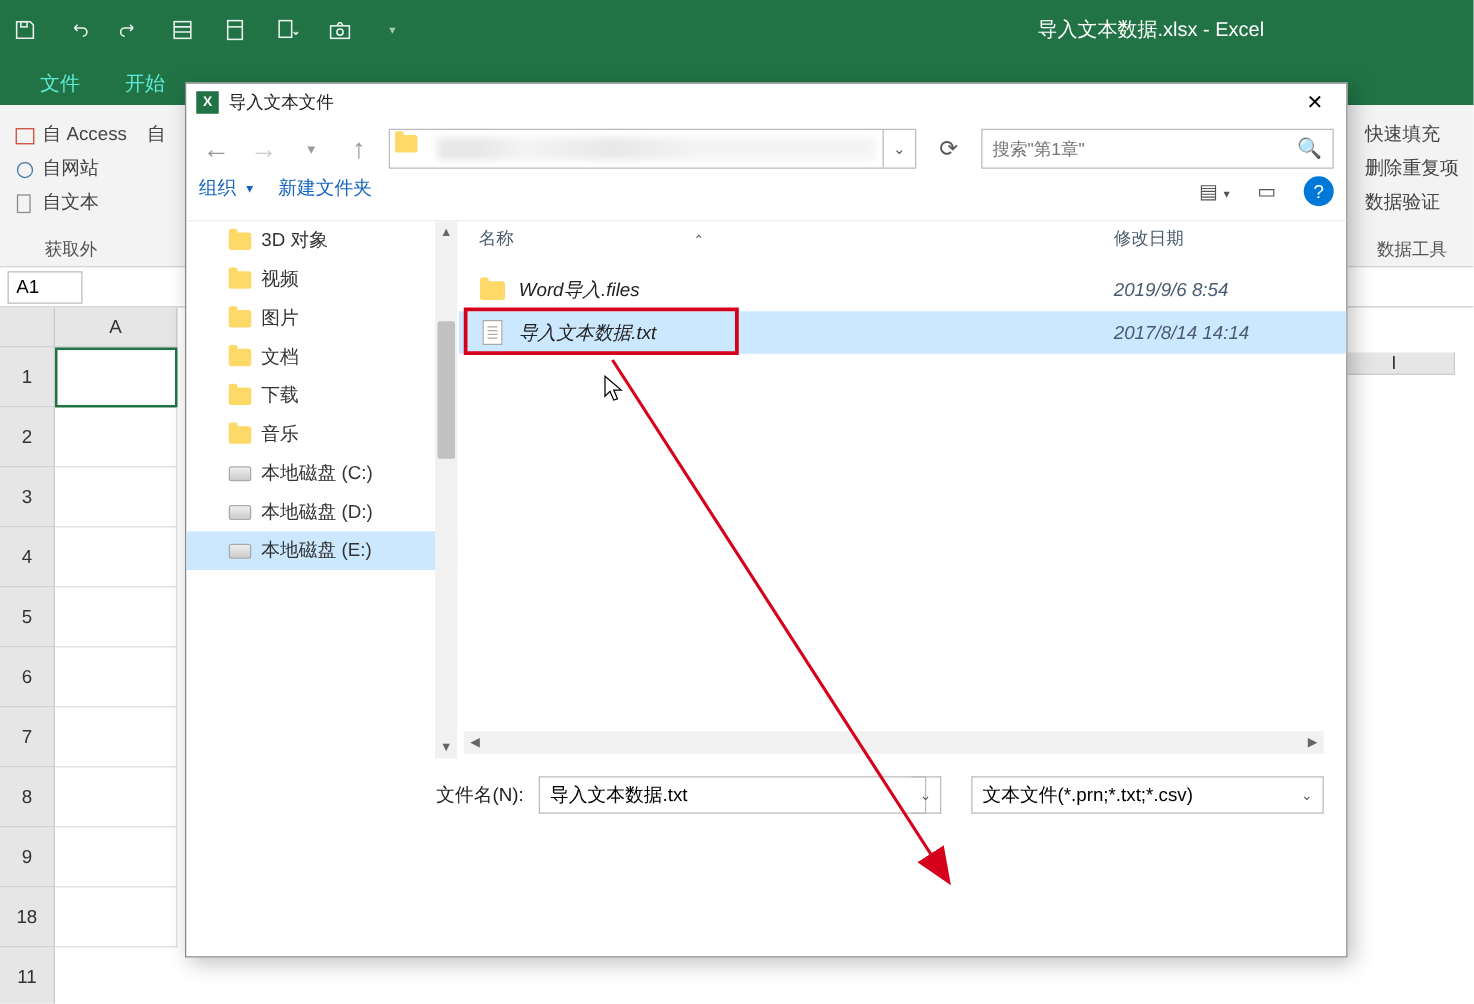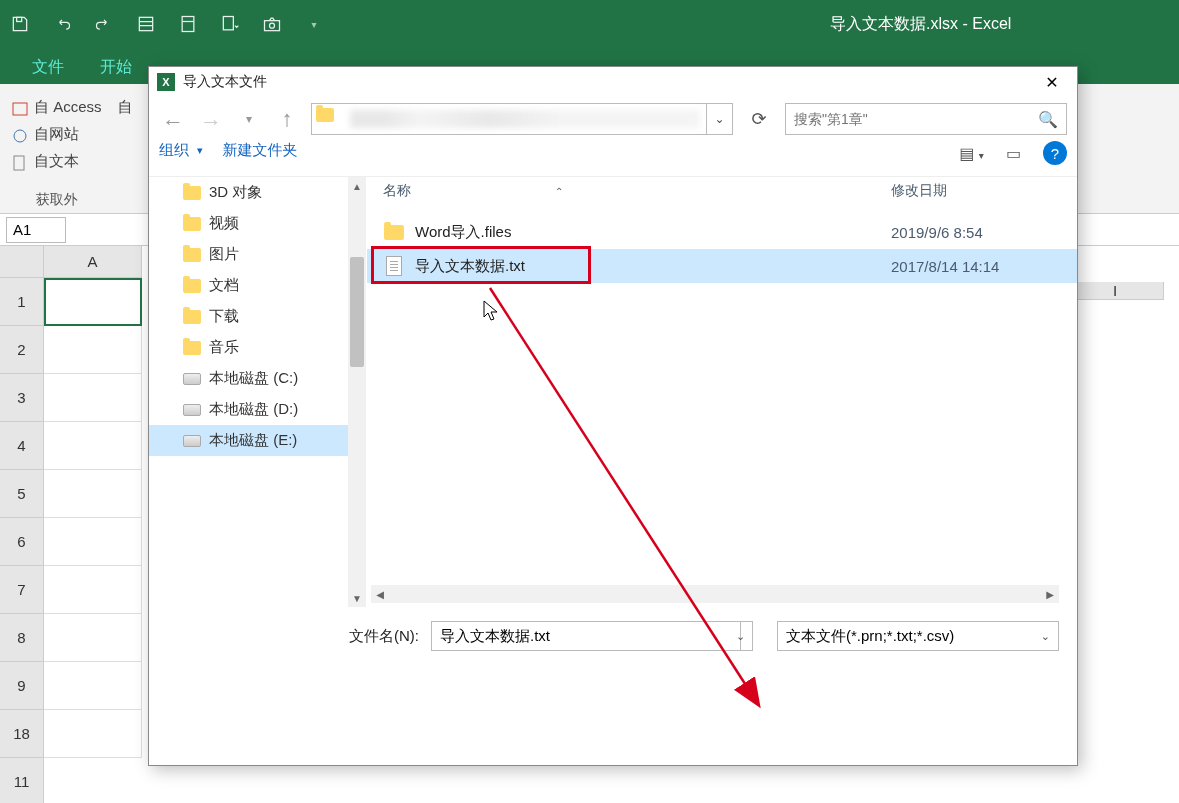--- a/index.html
+++ b/index.html
@@ -75,21 +75,21 @@
 .tree-scroll { position:absolute; right:0; top:0; bottom:0; width:18px; background:#f1f1f1; }
 .tree-scroll .thumb { position:absolute; left:2px; top:80px; width:14px; height:110px; background:#c1c1c1; border-radius:2px; }
 .tree-scroll .arrow-up { position:absolute; left:0; top:0; width:18px; height:18px; display:flex; align-items:center; justify-content:center; font-size:10px; color:#666; }
 .tree-scroll .arrow-down { position:absolute; left:0; bottom:0; width:18px; height:18px; display:flex; align-items:center; justify-content:center; font-size:10px; color:#666; }
 
 .list-panel { flex:1; position:relative; }
 .list-headers { display:flex; height:28px; align-items:center; padding:0 16px; font-size:14px; color:#4b5c6e; }
 .list-head-name { flex:1; position:relative; }
 .list-head-name .sort { font-size:10px; margin-left:140px; }
 .list-head-date { width:170px; }
-.list-row { display:flex; align-items:center; padding:6px 16px; font-size:15px; margin:0; }
+.list-row { display:flex; align-items:center; padding:6px 16px; font-size:15px; margin:0;font-style:italic; }
 .list-row.sel { background:#cce8ff; }
 .list-row .fico { width:22px; height:22px; margin-right:10px; display:flex;align-items:center;justify-content:center; }
 .list-row .fname { flex:1; color:#222; }
 .list-row .fdate { width:170px; color:#4b5c6e; }
 .red-box { border:3px solid #d6001c; }
 svg.annot-arrow { position:absolute; left:400px; top:278px; z-index:22; pointer-events:none; }
 
 .list-hscroll { position:absolute; left:4px; right:18px; bottom:4px; height:18px; background:#f1f1f1; }
 .list-hscroll .l { position:absolute; left:0; top:0; width:18px; height:18px; display:flex;align-items:center;justify-content:center;font-size:10px;color:#666;}
 .list-hscroll .r { position:absolute; right:0; top:0; width:18px; height:18px; display:flex;align-items:center;justify-content:center;font-size:10px;color:#666;}
@@ -197,20 +197,32 @@
       <span>自文本</span>
     </div>
     <div class="ribbon-group-label">获取外</div>
   </div>
   <div class="ribbon-group" style="padding-left:4px;">
     <div class="ribbon-item">
       <span>自</span>
     </div>
   </div>
   <div style="flex:1"></div>
+  <div class="ribbon-group">
+    <div class="ribbon-item">
+      <span>快速填充</span>
+    </div>
+    <div class="ribbon-item">
+      <span>删除重复项</span>
+    </div>
+    <div class="ribbon-item">
+      <span>数据验证</span>
+    </div>
+    <div class="ribbon-group-label">数据工具</div>
+  </div>
 </div>
 
 <div class="excel-namebox-row">
   <input class="excel-namebox" value="A1" style="">
 </div>
 
 <div class="excel-grid">
   <div>
     <div class="grid-corner"></div>
     <div class="row-headers">

